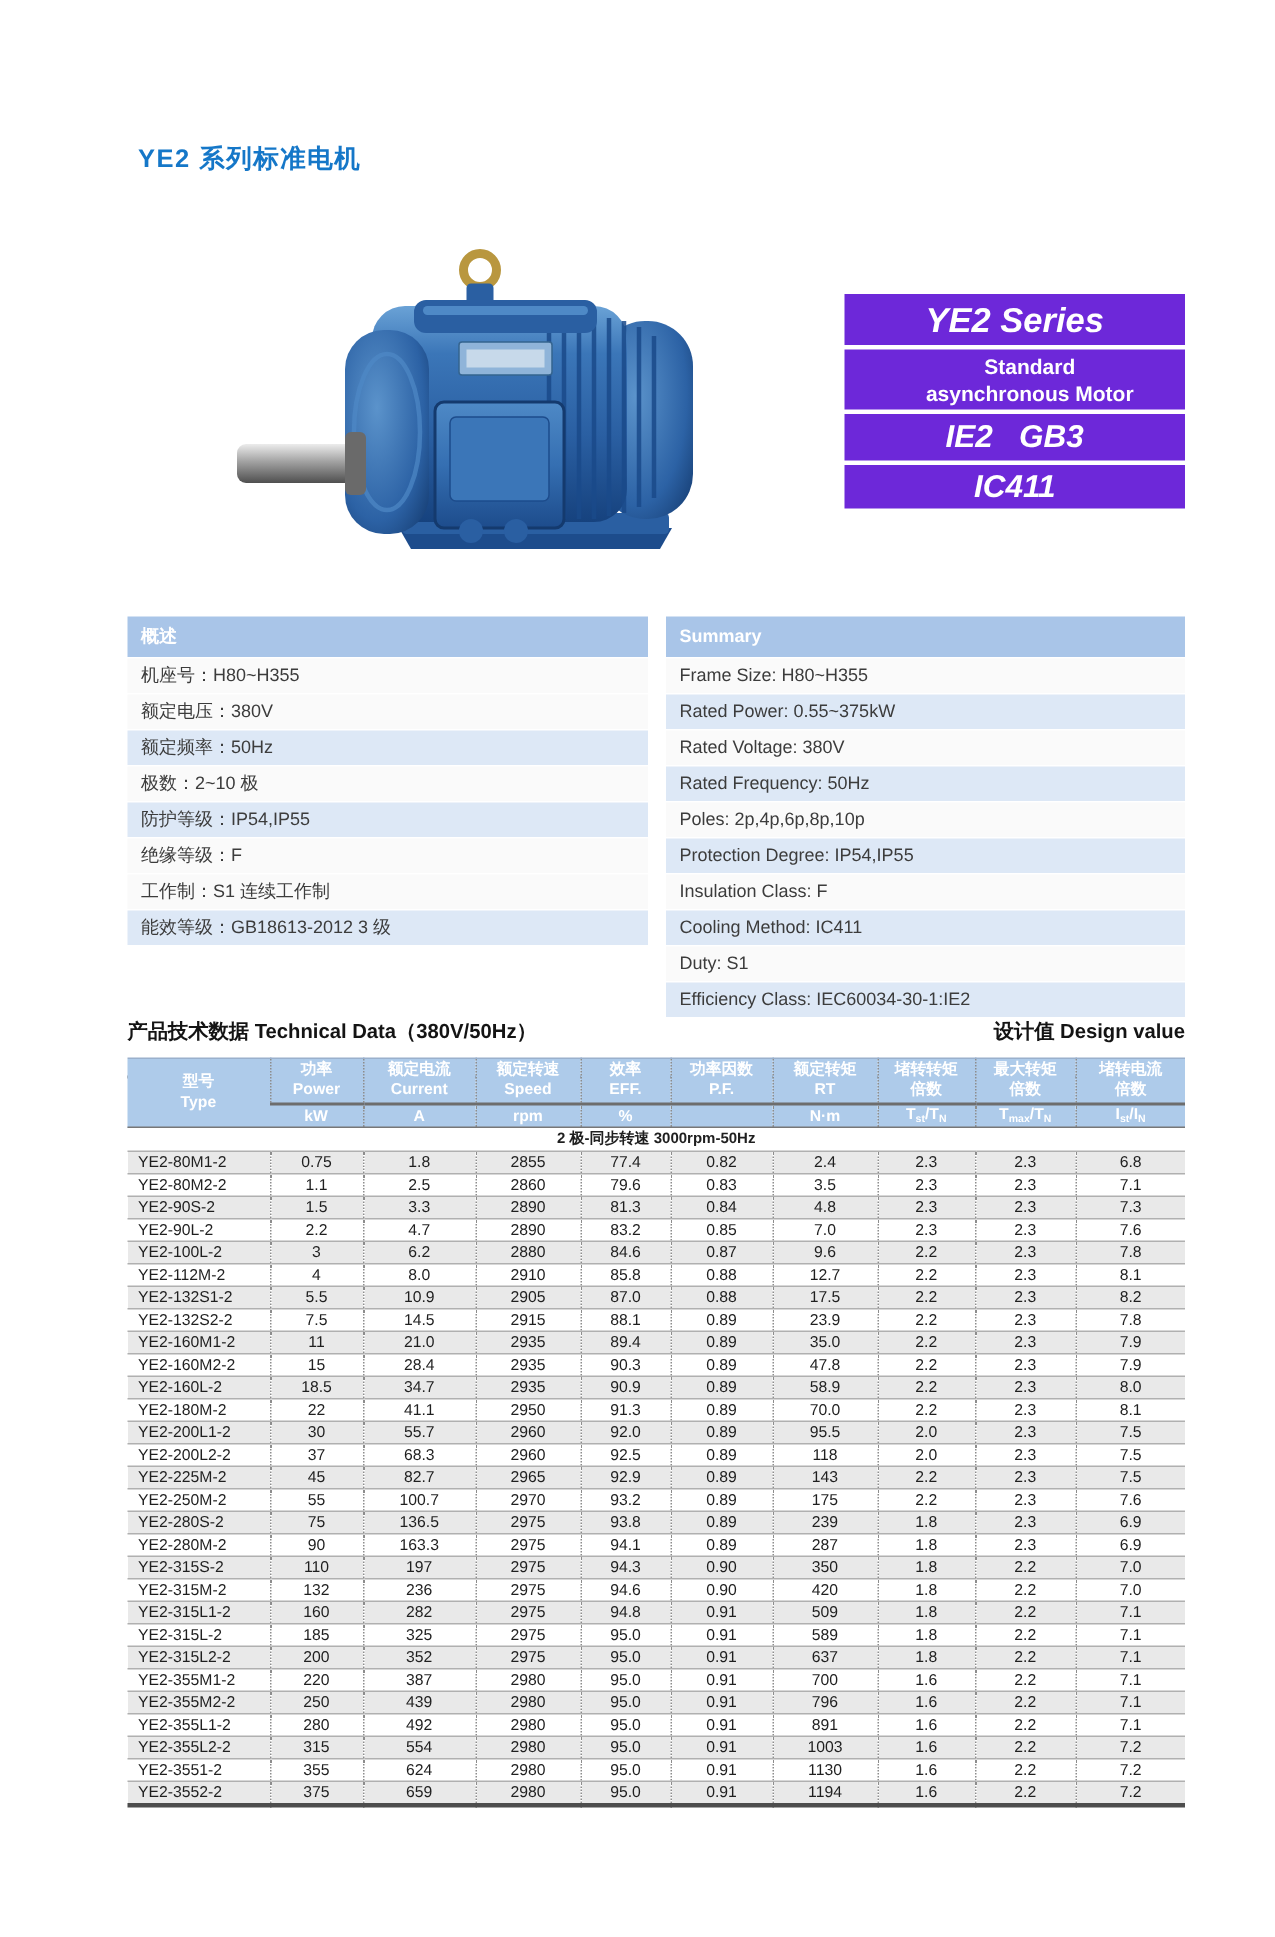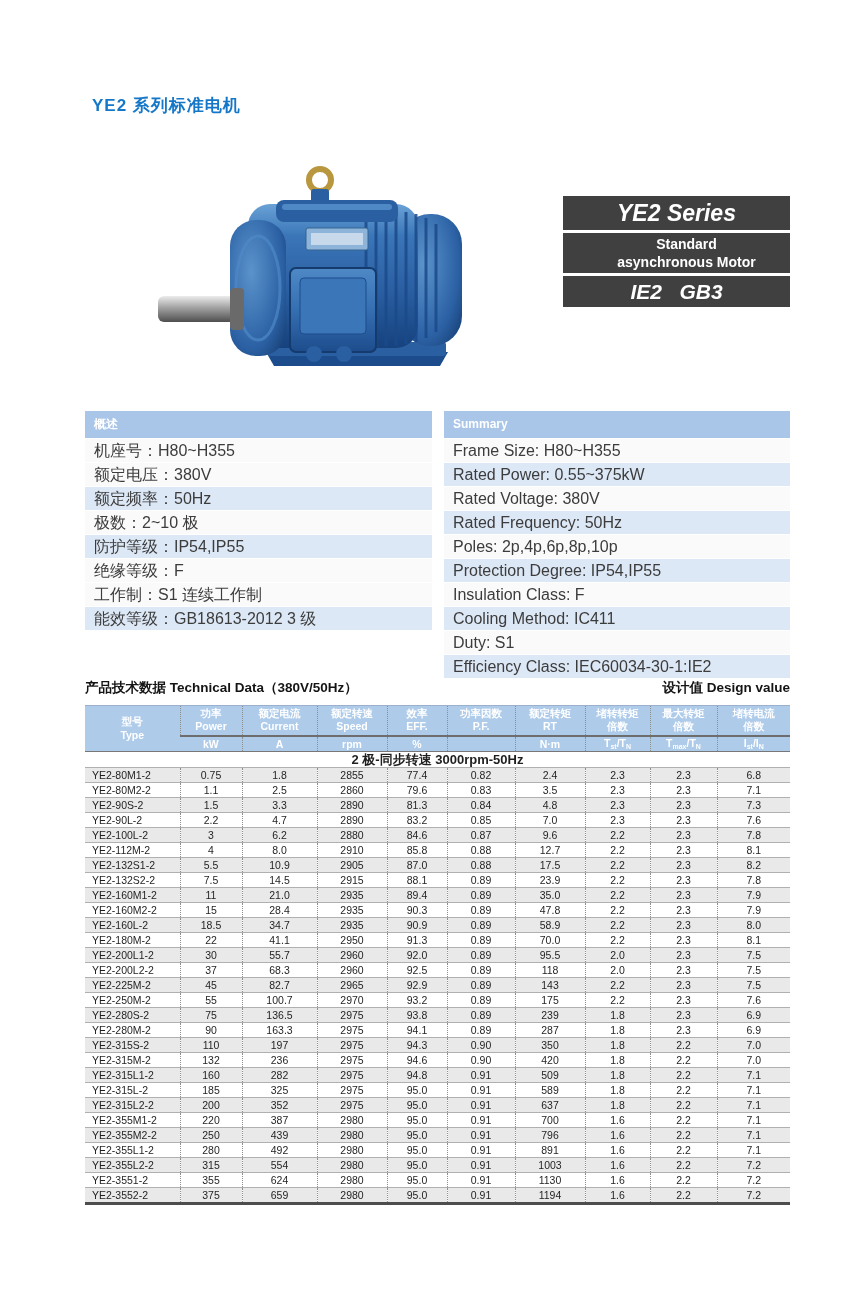--- a/index.html
+++ b/index.html
@@ -9,49 +9,49 @@
     font-family:"Liberation Sans","DejaVu Sans",sans-serif; overflow:hidden;
   }
   
   .title { position:absolute; left:92px; top:94px; font-size:17px; font-weight:bold; color:#1577c8; letter-spacing:1px; }
 
   
   .motor { position:absolute; left:148px; top:156px; width:334px; height:212px; }
 
   
   .badges { position:absolute; left:563px; top:196px; width:227px; }
-  .badge { background:#404040; color:#ffffff; text-align:center; font-style:italic; font-weight:bold; margin-bottom:3px; }
+  .badge { background:#6d28d9; color:#ffffff; text-align:center; font-style:italic; font-weight:bold; margin-bottom:3px; }
   .badge-series { height:34px; line-height:34px; font-size:23px; }
   .badge-sub { height:40px; font-size:14px; line-height:18px; padding-top:2px; font-style:normal;padding-left:20px; }
   .badge-md { height:31px; line-height:31px; font-size:21px; white-space:pre; }
   .badge-ic { height:29px; line-height:29px; font-size:21px; }
 
   
   .summary { position:absolute; left:85px; top:393px; width:705px; display:flex;margin-top:18px; }
   .sum-col { width:347px; }
   .sum-col.en { width:346px; margin-left:12px; }
   .sum-header { height:27px; line-height:27px; background:#a9c5e8; color:#ffffff; font-weight:bold; font-size:12px; padding-left:9px; margin-bottom:1px; }
-  .sum-row { height:23px; line-height:23px; font-size:16px; color:#3c3c3c; padding-left:9px; background:#fafafa; margin-bottom:1px; white-space:nowrap; overflow:hidden; }
+  .sum-row { height:23px; line-height:23px; font-size:12px; color:#3c3c3c; padding-left:9px; background:#fafafa; margin-bottom:1px; white-space:nowrap; overflow:hidden; }
   .sum-row.alt { background:#dde8f6; }
 
   
   .tech-head { position:absolute; left:85px; top:679px; width:705px; display:flex; justify-content:space-between; align-items:flex-end; border-bottom:2px solid #4a4a4a; padding-bottom:20px; font-size:13.5px; font-weight:bold; color:#141414; }
 
   
   .tech-wrap { position:absolute; left:85px; top:705px; width:705px; }
   table.tech { border-collapse:collapse; table-layout:fixed; width:705px; border-top:1px solid #9ab0cc; border-bottom:3px solid #4d4d4d; }
   table.tech th { background:#aecbea; color:#ffffff; font-weight:bold; font-size:10.5px; padding:0; }
   table.tech th.name { height:30px; line-height:1.3; vertical-align:middle; }
   table.tech th.unit { height:16px; border-top:2px solid #6d6d6d; }
   table.tech th.type-th { font-size:10.5px; line-height:1.3; }
   table.tech th + th, table.tech td + td { border-left:1px dotted #8d8d8d; }
   table.tech tbody td { font-size:10.5px; height:14px; line-height:14px; text-align:center; color:#1f1f1f; border-top:1px solid #b0b0b0; padding:0; white-space:nowrap; overflow:hidden; }
   table.tech tbody tr.odd td { background:#e9e9e9; }
   table.tech tbody tr.even td { background:#ffffff; }
-  table.tech tbody tr.group td { background:#ffffff; font-weight:bold; font-size:13px; height:15px; line-height:15px; border-top:1px solid #777777; border-left:none; }
+  table.tech tbody tr.group td { background:#ffffff; font-weight:bold; font-size:10px; height:15px; line-height:15px; border-top:1px solid #777777; border-left:none; }
   table.tech td.type { text-align:left; padding-left:7px; }
   table.tech sub { font-size:7px; vertical-align:-2px; }
 </style>
 </head>
 <body>
 
 <div class="page">
 
   <div class="title">YE2 系列标准电机</div>
 
@@ -121,20 +121,21 @@
     </svg>
   </div>
 
   <div class="badges">
     <div class="badge badge-series">YE2 Series</div>
     <div class="badge badge-sub">
       <div>Standard</div>
       <div>asynchronous Motor</div>
     </div>
     <div class="badge badge-md">IE2   GB3</div>
+    <div class="badge badge-md badge-ic">IC411</div>
   </div>
 
   <div class="summary">
     <div class="sum-col cn">
       <div class="sum-header">概述</div>
       <div id="sum-cn">
           <div class="sum-row">机座号：H80~H355</div>
           <div class="sum-row">额定电压：380V</div>
           <div class="sum-row alt">额定频率：50Hz</div>
           <div class="sum-row">极数：2~10 极</div>

